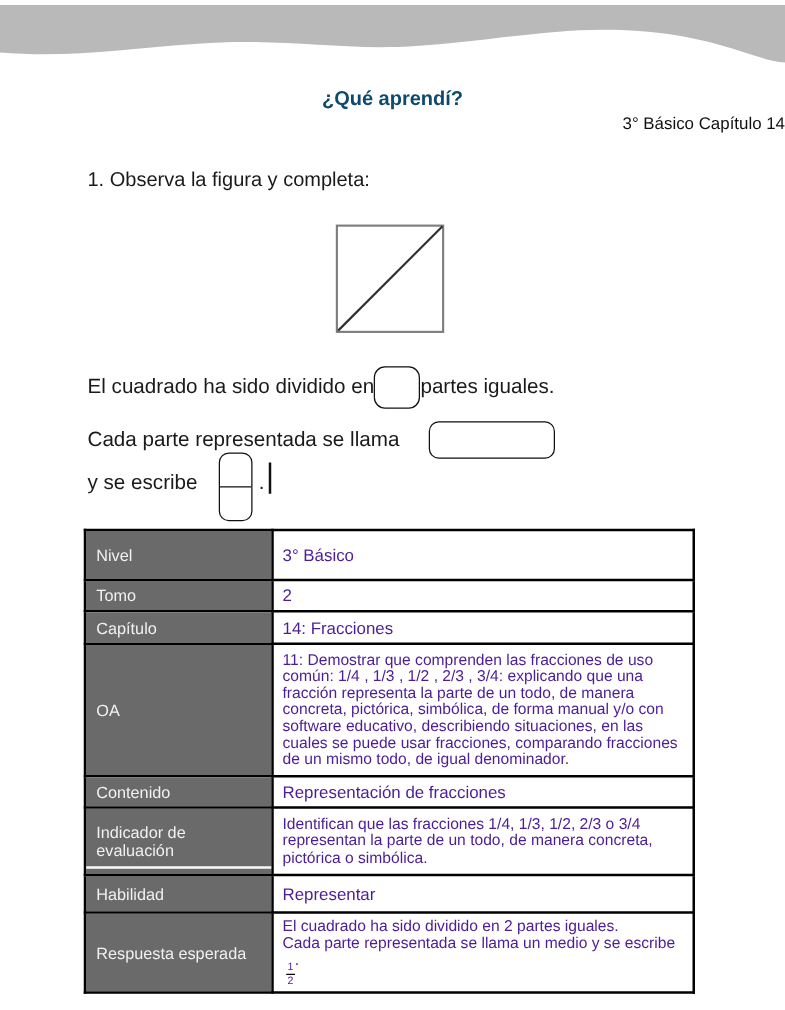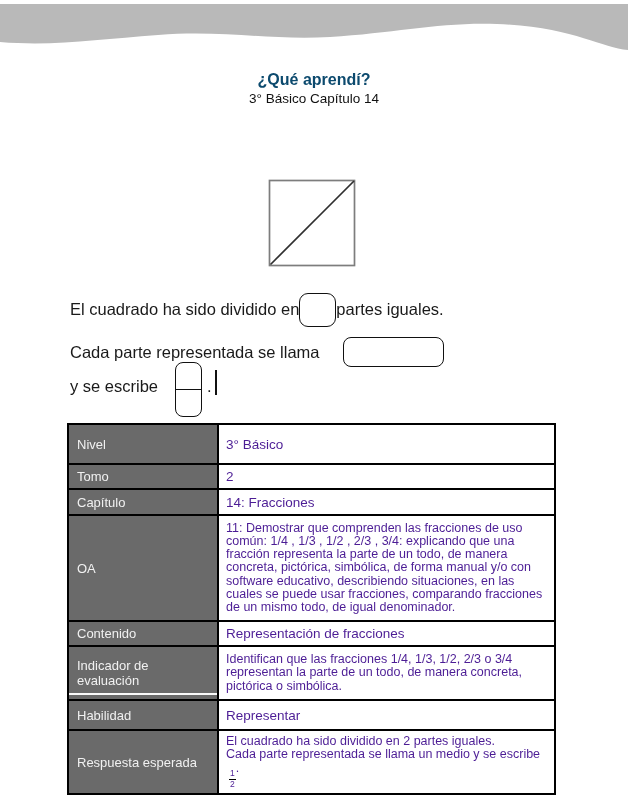--- a/index.html
+++ b/index.html
@@ -13,21 +13,21 @@
     font-family: "Liberation Sans", "DejaVu Sans", sans-serif;
     color: #1a1a1a;
   }
   .wave { position: absolute; top: 0; left: 0; width: 628px; height: 60px; }
   .title {
     position: absolute; top: 71px; left: 0; width: 100%;
     text-align: center; font-size: 16px; font-weight: bold; color: #0c4a6e;
   }
   .subtitle {
     position: absolute; top: 91px; left: 0; width: 100%;
-    text-align: center; font-size: 13.5px; color: #111;
+    text-align: right; font-size: 13.5px; color: #111;
   }
   .q-heading { position: absolute; left: 70px; top: 136px; font-size: 16px; }
   .figure { position: absolute; left: 268px; top: 179px; width: 88px; height: 88px; }
   .q-row { position: absolute; left: 70px; display: flex; align-items: center; font-size: 16.5px; }
   .row1 { top: 291px; height: 37px; }
   .row2 { top: 336px; height: 32px; gap: 24px; }
   .blank-sm {
     width: 37px; height: 34px; border: 1.6px solid #111; border-radius: 9px; background: #fff;
   }
   .blank-wide {
@@ -70,20 +70,21 @@
 
 <div class="page">
 
   <svg class="wave" viewBox="0 0 628 60" preserveAspectRatio="none">
     <path d="M0,4 L628,4 L628,50 C601,48 573,27 497,24 C440,22 396,33 330,37 C270,40.5 225,30 158,35 C100,39 55,46.5 0,42 Z" fill="#b9b9b9"></path>
   </svg>
 
   <div class="title">¿Qué aprendí?</div>
   <div class="subtitle">3° Básico Capítulo 14</div>
 
+  <div class="q-heading">1. Observa la figura y completa:</div>
 
   <svg class="figure" viewBox="0 0 88 88">
     <rect x="1.5" y="1.5" width="85" height="85" fill="none" stroke="#7d7d7d" stroke-width="1.7"></rect>
     <line x1="2.5" y1="85.5" x2="86" y2="2" stroke="#2f2f2f" stroke-width="1.7"></line>
   </svg>
 
   <div class="q-row row1">
     <span>El cuadrado ha sido dividido en</span>
     <span class="blank-sm"></span>
     <span>partes iguales.</span>

